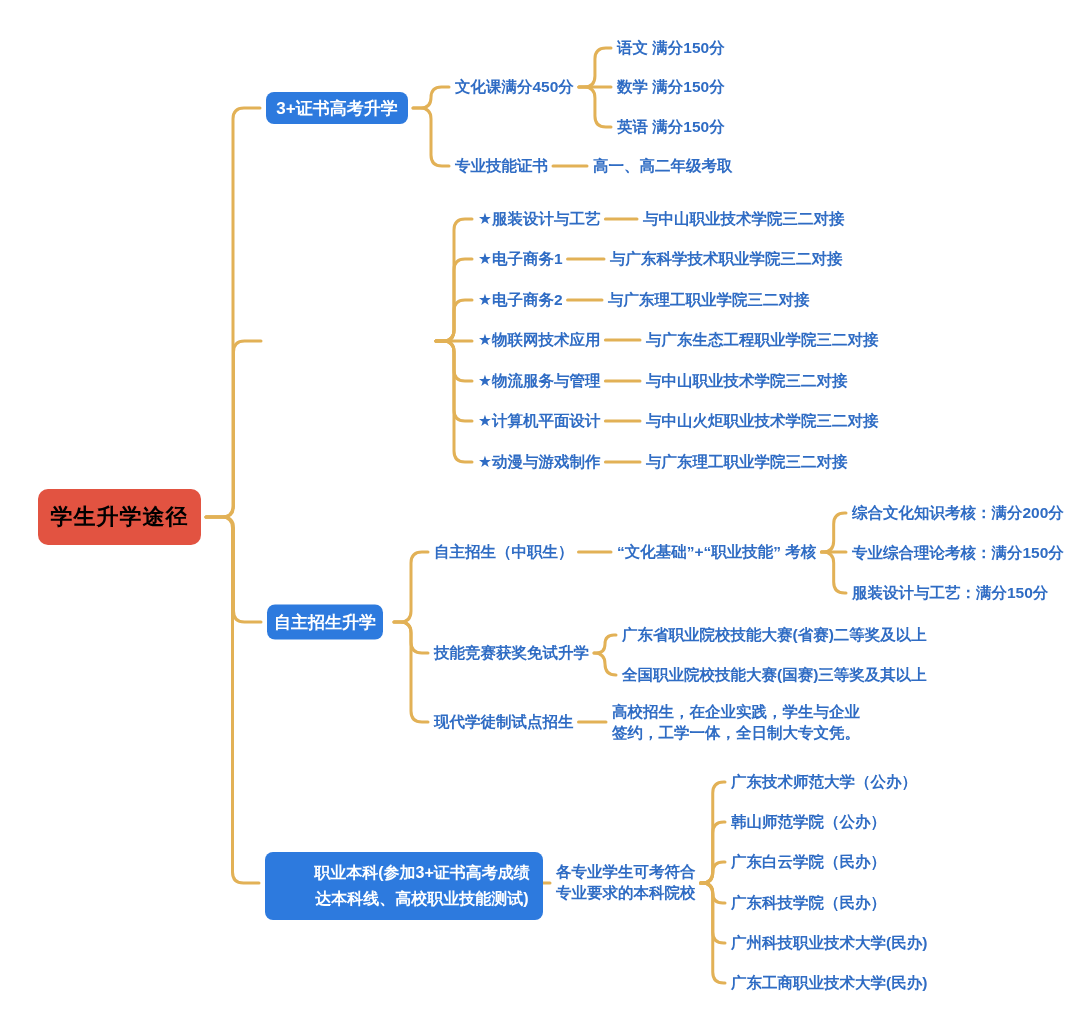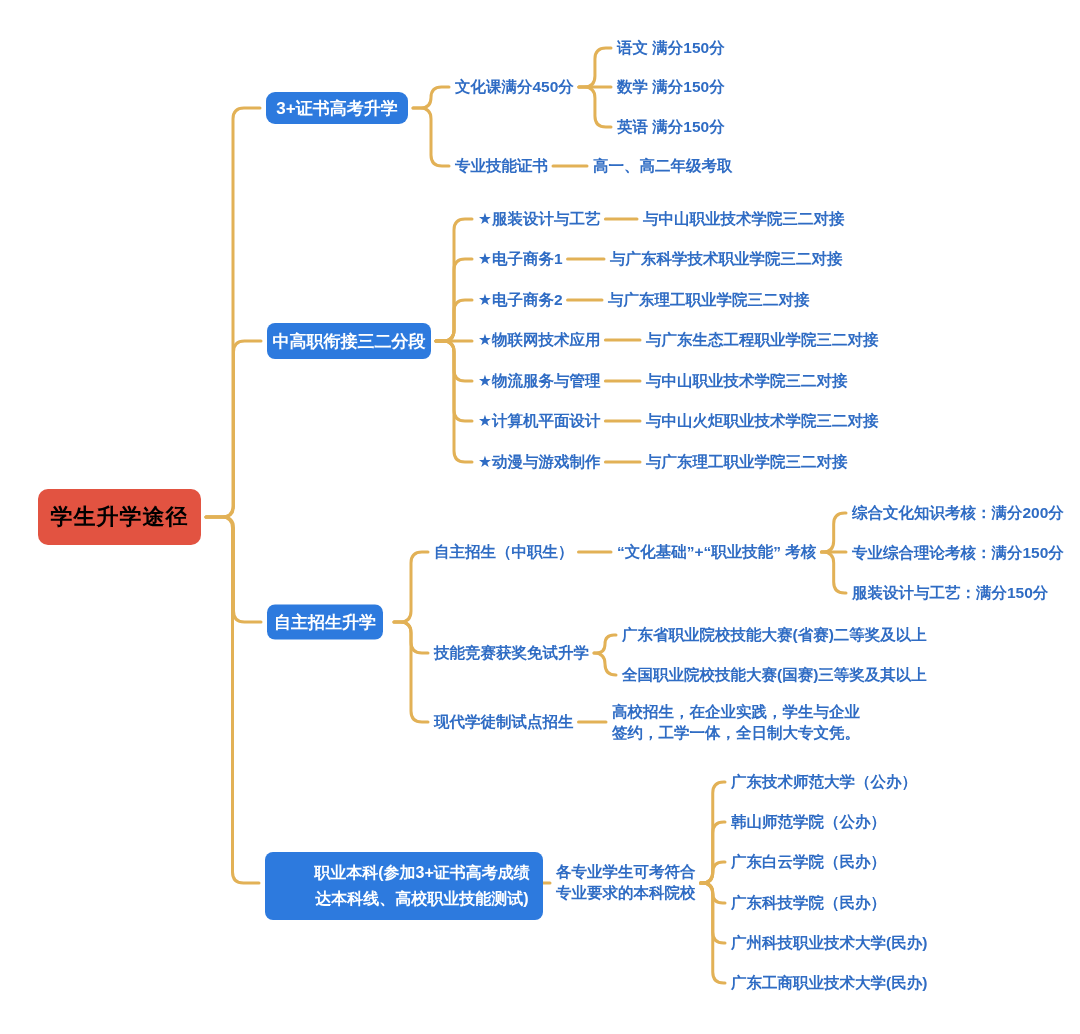--- a/index.html
+++ b/index.html
@@ -75,29 +75,28 @@
       <path d="M700.5,883L701.75,883Q712.75,883 712.75,872L712.75,793Q712.75,782 723.75,782L725,782"></path>
       <path d="M700.5,883L701.75,883Q712.75,883 712.75,872L712.75,833Q712.75,822 723.75,822L725,822"></path>
       <path d="M700.5,883L702.25,883Q712.75,883 712.75,872.5L712.75,872.5Q712.75,862 723.25,862L725,862"></path>
       <path d="M700.5,883L702.75,883Q712.75,883 712.75,893L712.75,893Q712.75,903 722.75,903L725,903"></path>
       <path d="M700.5,883L701.75,883Q712.75,883 712.75,894L712.75,932Q712.75,943 723.75,943L725,943"></path>
       <path d="M700.5,883L701.75,883Q712.75,883 712.75,894L712.75,972Q712.75,983 723.75,983L725,983"></path>
     </svg>
 
   <div class="node rootbox" style="left:38px;top:517px;width:163px;height:56px;">学生升学途径</div>
 
-  <div class="node box" style="left:266px;top:108px;width:142px;height:32px;border-radius:9px;">3+证书高考升学</div>
+  <div class="node box" style="left:266px;top:108px;width:142px;height:32px;">3+证书高考升学</div>
   <div class="node leaf" style="left:455px;top:87px;">文化课满分450分</div>
   <div class="node leaf" style="left:617px;top:48px;">语文 满分150分</div>
   <div class="node leaf" style="left:617px;top:87px;">数学 满分150分</div>
   <div class="node leaf" style="left:617px;top:127px;">英语 满分150分</div>
   <div class="node leaf" style="left:455px;top:166px;">专业技能证书</div>
   <div class="node leaf" style="left:593px;top:166px;">高一、高二年级考取</div>
 
-  <div class="node box" style="left:267px;top:341px;width:164px;height:36px;">中高职衔接三二分段</div>
   <div class="node leaf" style="left:478px;top:219px;">★服装设计与工艺</div>
   <div class="node leaf" style="left:643px;top:219px;">与中山职业技术学院三二对接</div>
   <div class="node leaf" style="left:478px;top:259px;">★电子商务1</div>
   <div class="node leaf" style="left:610px;top:259px;">与广东科学技术职业学院三二对接</div>
   <div class="node leaf" style="left:478px;top:300px;">★电子商务2</div>
   <div class="node leaf" style="left:608px;top:300px;">与广东理工职业学院三二对接</div>
   <div class="node leaf" style="left:478px;top:340px;">★物联网技术应用</div>
   <div class="node leaf" style="left:646px;top:340px;">与广东生态工程职业学院三二对接</div>
   <div class="node leaf" style="left:478px;top:381px;">★物流服务与管理</div>
   <div class="node leaf" style="left:646px;top:381px;">与中山职业技术学院三二对接</div>

